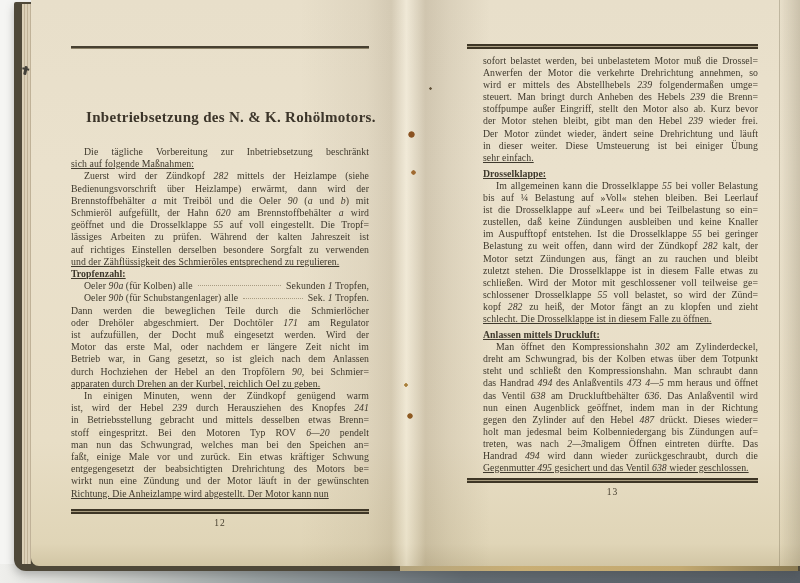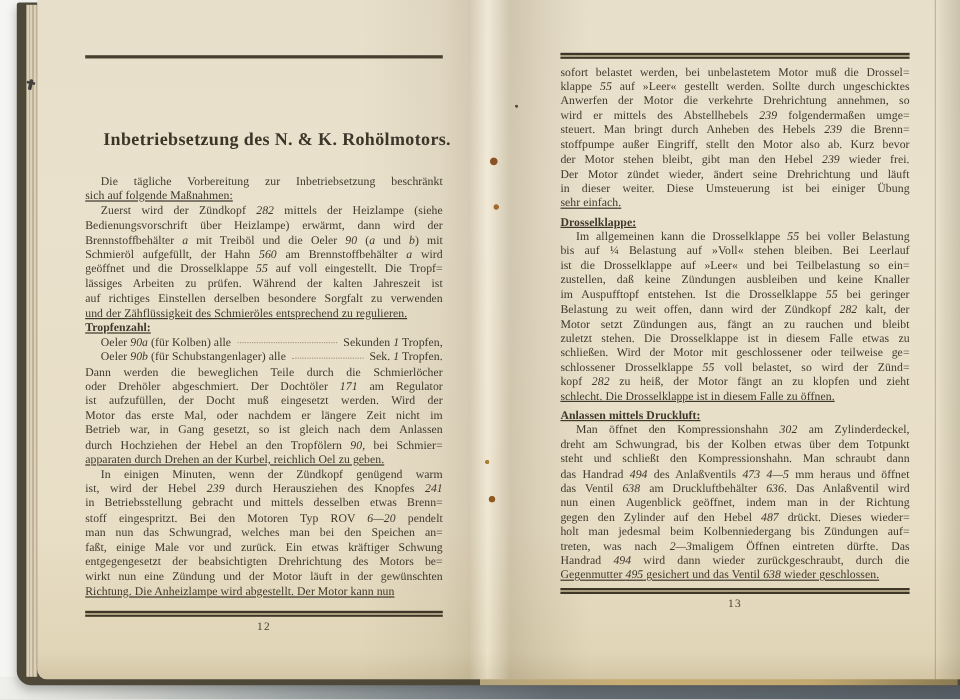--- a/index.html
+++ b/index.html
@@ -33,21 +33,21 @@
   .left-col{left:71px;top:46px;width:298px;}
   .right-col{left:467px;top:44px;width:291px;}
   .rule1{height:3px;background:linear-gradient(180deg,#474031 0 70%,#8d8268 70% 100%);}
   .rule2{height:5px;background:linear-gradient(180deg,#3e3626 0 40%,#a99d80 40% 62%,#3e3626 62% 100%);}
   .heading{margin-top:60px;font-size:15px;font-weight:bold;letter-spacing:.3px;color:#3c352a;
     text-align:center;white-space:nowrap;margin-left:15px;}
   .body{margin-top:20px;}
   .right-col .body{margin-top:6px;}
   .line{font-size:9.8px;white-space:nowrap;text-align:justify;text-align-last:justify;
     line-height:12.2px;letter-spacing:.05px;}
-  .right-col .line{line-height:12.1px;}
+  .right-col .line{line-height:12.1px;margin-left:16px;}
   .line i{font-style:italic;}
   .le{text-align-last:left;text-decoration:underline;}
   .li{padding-left:13px;}
   .lh{font-weight:bold;}
   .lf{display:flex;align-items:center;text-align:left;}
   .lf .blank{flex:1;border-bottom:1px dotted #a79b82;margin:0 5px 2px 5px;height:1px;}
   .bottom-rule{margin-top:9px;}
   .right-col .bottom-rule{margin-top:4px;}
   .page-num{margin-top:4px;text-align:center;font-size:9.5px;letter-spacing:1px;color:#473f2f;}
 </style>
@@ -73,21 +73,21 @@
 
   <div class="page-col left-col">
     <div class="rule1"></div>
     <div class="heading">Inbetriebsetzung des N. &amp; K. Rohölmotors.</div>
     <div class="body">
         <div class="line li">Die tägliche Vorbereitung zur Inbetriebsetzung beschränkt</div>
         <div class="line le">sich auf folgende Maßnahmen:</div>
         <div class="line li">Zuerst wird der Zündkopf <i>282</i> mittels der Heizlampe (siehe</div>
         <div class="line">Bedienungsvorschrift über Heizlampe) erwärmt, dann wird der</div>
         <div class="line">Brennstoffbehälter <i>a</i> mit Treiböl und die Oeler <i>90</i> (<i>a</i> und <i>b</i>) mit</div>
-        <div class="line">Schmieröl aufgefüllt, der Hahn <i>560</i> am Brennstoffbehälter <i>a</i> wird</div>
+        <div class="line">Schmieröl aufgefüllt, der Hahn <i>620</i> am Brennstoffbehälter <i>a</i> wird</div>
         <div class="line">geöffnet und die Drosselklappe <i>55</i> auf voll eingestellt.  Die Tropf=</div>
         <div class="line">lässiges Arbeiten zu prüfen.  Während der kalten Jahreszeit ist</div>
         <div class="line">auf richtiges Einstellen derselben besondere Sorgfalt zu verwenden</div>
         <div class="line le">und der Zähflüssigkeit des Schmieröles entsprechend zu regulieren.</div>
         <div class="line lh le">Tropfenzahl:</div>
         <div class="line li lf">
           <span>Oeler <i>90a</i> (für Kolben) alle</span>
           <span class="blank"></span>
           <span>Sekunden <i>1</i> Tropfen,</span>
         </div>
@@ -114,39 +114,38 @@
         <div class="line le">Richtung.  Die Anheizlampe wird abgestellt.  Der Motor kann nun</div>
       </div>
     <div class="rule2 bottom-rule"></div>
     <div class="page-num">12</div>
   </div>
 
   <div class="page-col right-col">
     <div class="rule2"></div>
     <div class="body">
         <div class="line">sofort belastet werden, bei unbelastetem Motor muß die Drossel=</div>
-        <div class="line">klappe <i>55</i> auf »Leer« gestellt werden.  Sollte durch ungeschicktes</div>
         <div class="line">Anwerfen der Motor die verkehrte Drehrichtung annehmen, so</div>
         <div class="line">wird er mittels des Abstellhebels <i>239</i> folgendermaßen umge=</div>
         <div class="line">steuert.  Man bringt durch Anheben des Hebels <i>239</i> die Brenn=</div>
         <div class="line">stoffpumpe außer Eingriff, stellt den Motor also ab.  Kurz bevor</div>
         <div class="line">der Motor stehen bleibt, gibt man den Hebel <i>239</i> wieder frei.</div>
         <div class="line">Der Motor zündet wieder, ändert seine Drehrichtung und läuft</div>
         <div class="line">in dieser weiter.  Diese Umsteuerung ist bei einiger Übung</div>
         <div class="line le">sehr einfach.</div>
         <div class="line lh le" style="margin-top: 4px;">Drosselklappe:</div>
         <div class="line li">Im allgemeinen kann die Drosselklappe <i>55</i> bei voller Belastung</div>
         <div class="line">bis auf ¼ Belastung auf »Voll« stehen bleiben.  Bei Leerlauf</div>
         <div class="line">ist die Drosselklappe auf »Leer« und bei Teilbelastung so ein=</div>
         <div class="line">zustellen, daß keine Zündungen ausbleiben und keine Knaller</div>
         <div class="line">im Auspufftopf entstehen.  Ist die Drosselklappe <i>55</i> bei geringer</div>
         <div class="line">Belastung zu weit offen, dann wird der Zündkopf <i>282</i> kalt, der</div>
         <div class="line">Motor setzt Zündungen aus, fängt an zu rauchen und bleibt</div>
         <div class="line">zuletzt stehen.  Die Drosselklappe ist in diesem Falle etwas zu</div>
-        <div class="line">schließen.  Wird der Motor mit geschlossener oder teilweise ge=</div>
+        <div class="line">schließen.  Wird der Motor mit geschlossener voll teilweise ge=</div>
         <div class="line">schlossener Drosselklappe <i>55</i> voll belastet, so wird der Zünd=</div>
         <div class="line">kopf <i>282</i> zu heiß, der Motor fängt an zu klopfen und zieht</div>
         <div class="line le">schlecht.  Die Drosselklappe ist in diesem Falle zu öffnen.</div>
         <div class="line lh le" style="margin-top: 4px;">Anlassen mittels Druckluft:</div>
         <div class="line li">Man öffnet den Kompressionshahn <i>302</i> am Zylinderdeckel,</div>
         <div class="line">dreht am Schwungrad, bis der Kolben etwas über dem Totpunkt</div>
         <div class="line">steht und schließt den Kompressionshahn.  Man schraubt dann</div>
         <div class="line">das Handrad <i>494</i> des Anlaßventils <i>473</i> <i>4—5</i> mm heraus und öffnet</div>
         <div class="line">das Ventil <i>638</i> am Druckluftbehälter <i>636</i>.  Das Anlaßventil wird</div>
         <div class="line">nun einen Augenblick geöffnet, indem man in der Richtung</div>

